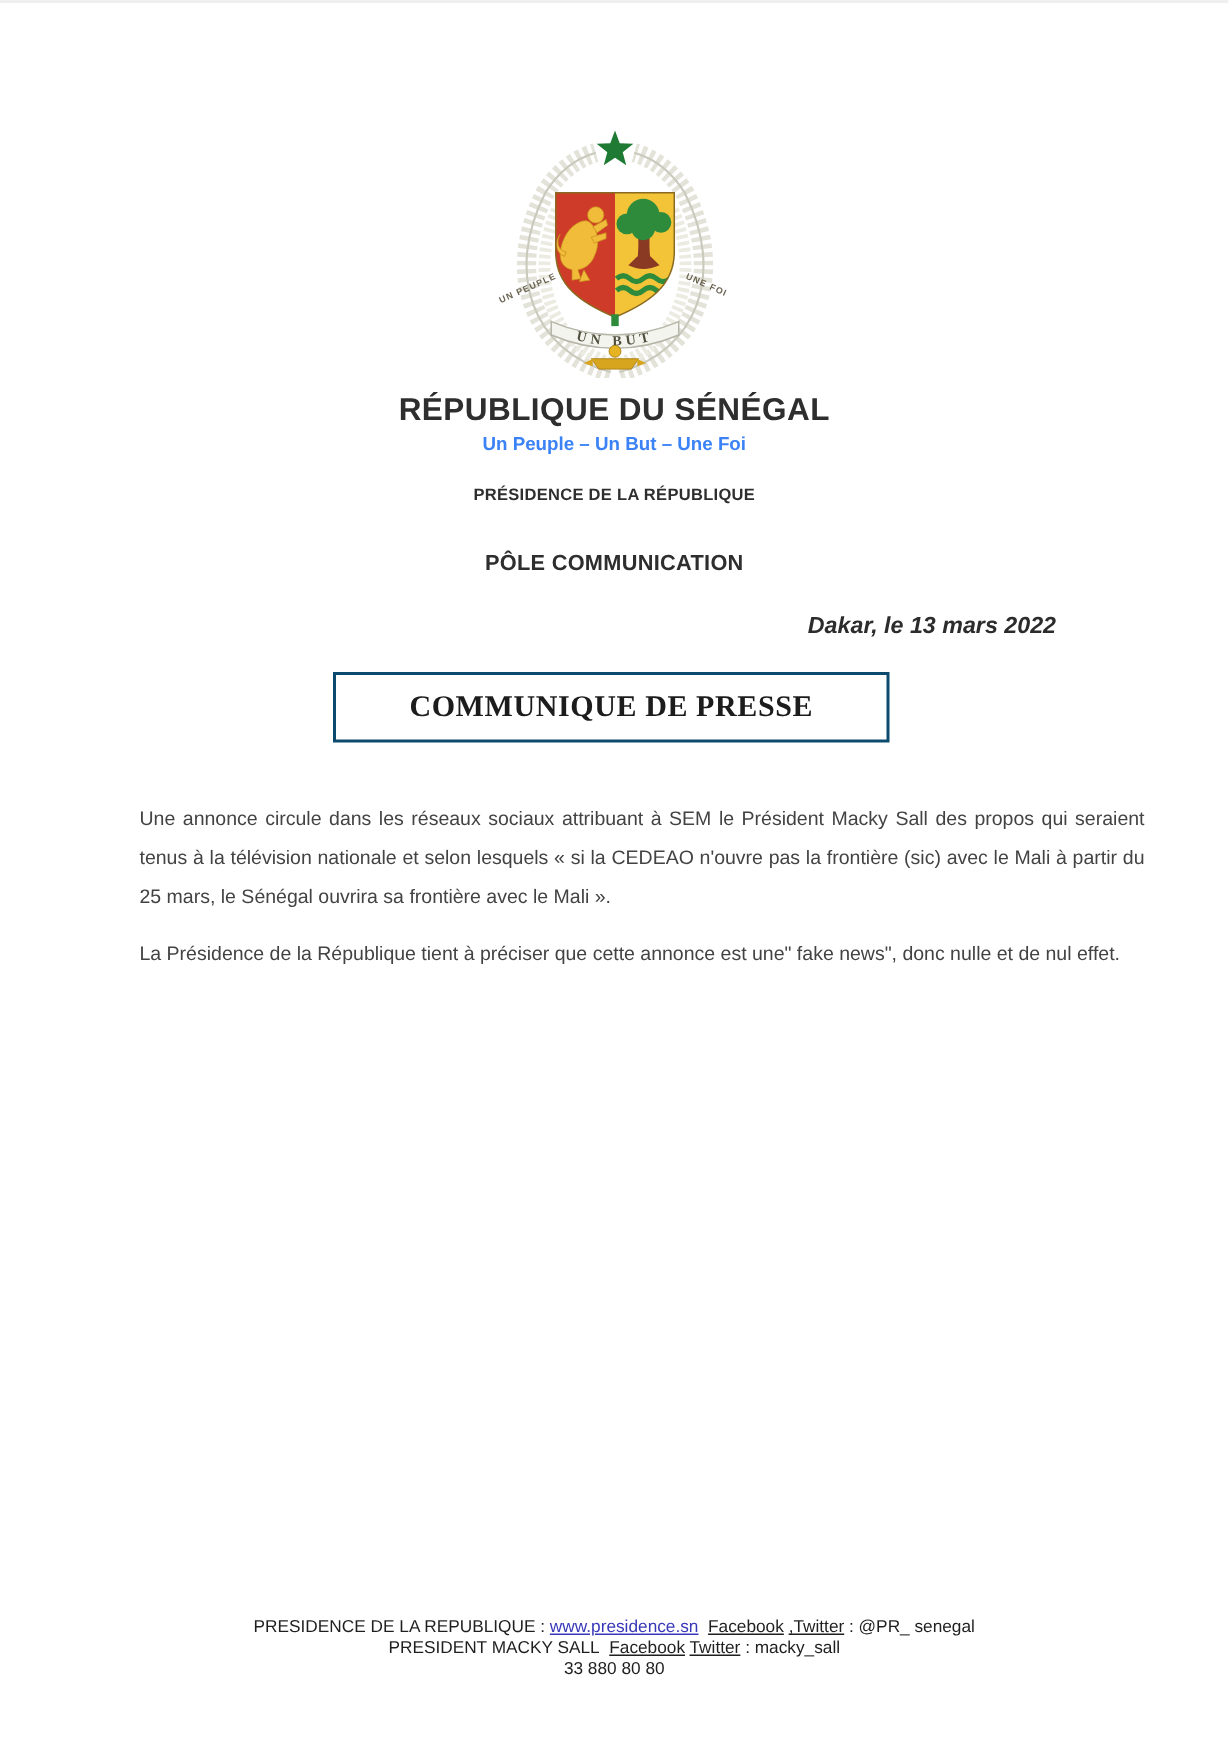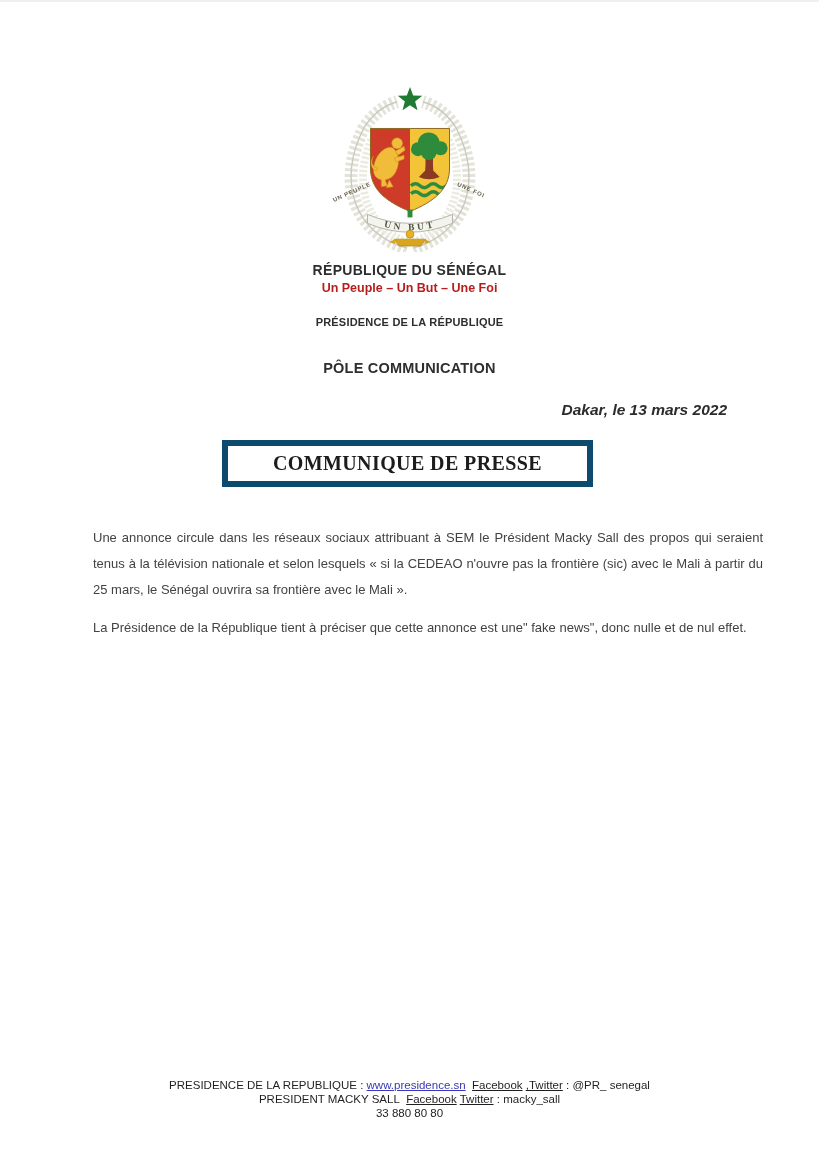--- a/index.html
+++ b/index.html
@@ -4,31 +4,31 @@
 <style>
   * { margin:0; padding:0; box-sizing:border-box; }
   html,body { background:#ffffff; }
   .page {
     width:819px; height:1166px; background:#ffffff; position:relative;
     font-family:"Liberation Sans", sans-serif; color:#3c3c3c; overflow:hidden;
     border-top:2px solid #efefef; margin:0 auto;
   }
   .emblem-wrap { padding-top:82px; display:flex; justify-content:center; }
   .hdr { text-align:center; color:#2e2e2e; }
-  .republic { margin-top:10px; font-size:14px; font-weight:700; letter-spacing:.3px; }
-  .motto { margin-top:3px; font-size:12.5px; font-weight:700; color:#b91c1c; }
+  .republic { margin-top:10px; font-size:21px; font-weight:700; letter-spacing:.3px; }
+  .motto { margin-top:3px; font-size:12.5px; font-weight:700; color:#3b82f6; }
   .presidency { margin-top:21px; font-size:11px; font-weight:700; letter-spacing:.2px; }
   .department { margin-top:32px; font-size:14.5px; font-weight:700; letter-spacing:.2px; }
   .dateline {
-    margin-top:25px; padding-right:92px; text-align:right;
+    margin-top:25px; padding-right:115px; text-align:right;
     font-size:15.5px; font-weight:700; font-style:italic; color:#2c2c2c;
   }
   .title-box {
     margin:21px 0 0 222px; width:371px; height:47px;
-    border:6px solid #0c4a6e; background:#fff;
+    border:2px solid #0c4a6e; background:#fff;
     display:flex; align-items:center; justify-content:center;
   }
   .title-text {
     font-family:"Liberation Serif", serif; font-size:20px; font-weight:700;
     letter-spacing:.4px; color:#1c1c1c; white-space:nowrap;
   }
   .body-text {
     margin:38px 56px 0 93px; font-size:13px; line-height:26px;
     text-align:justify; color:#434343;
   }

